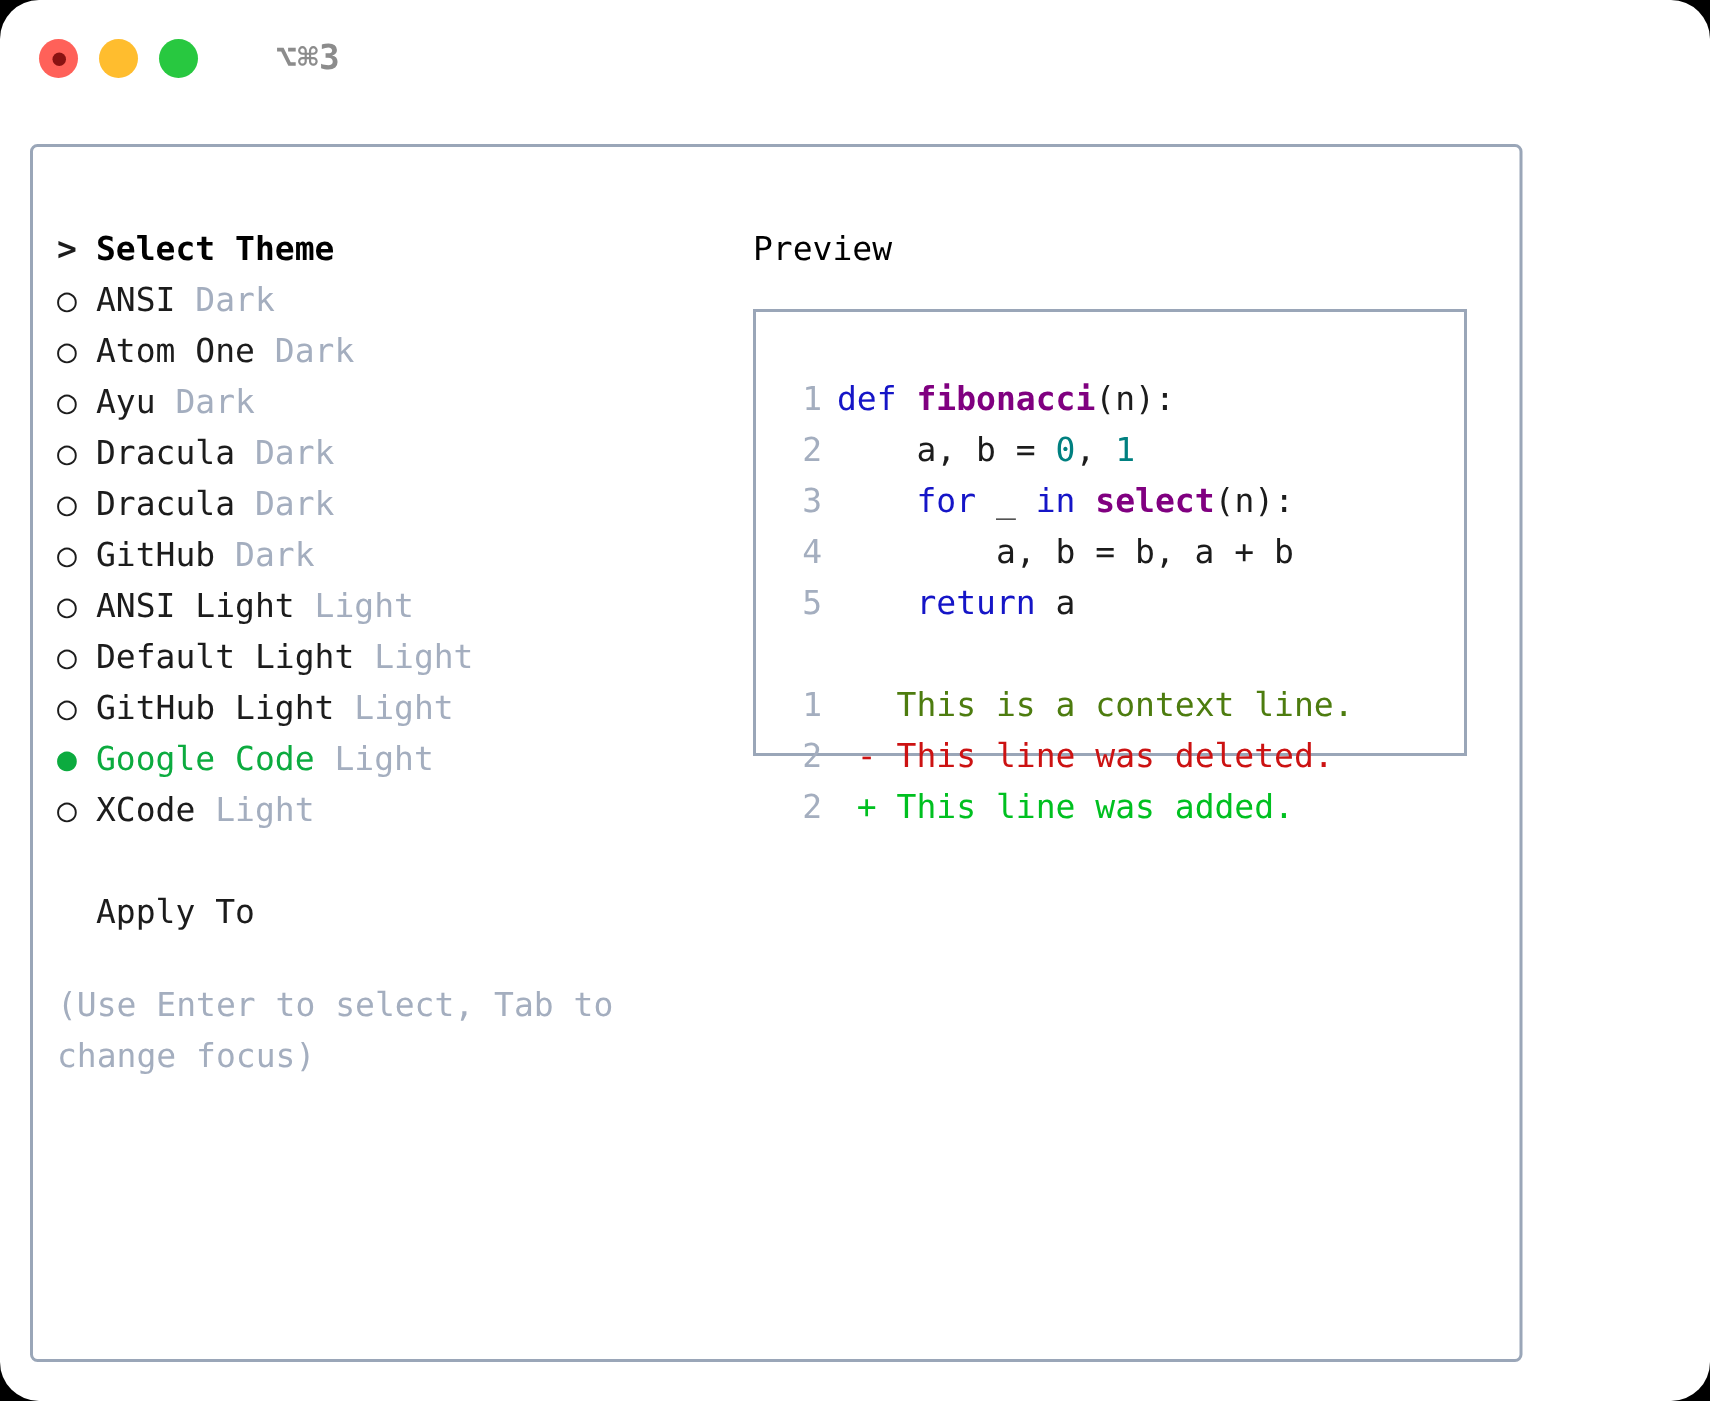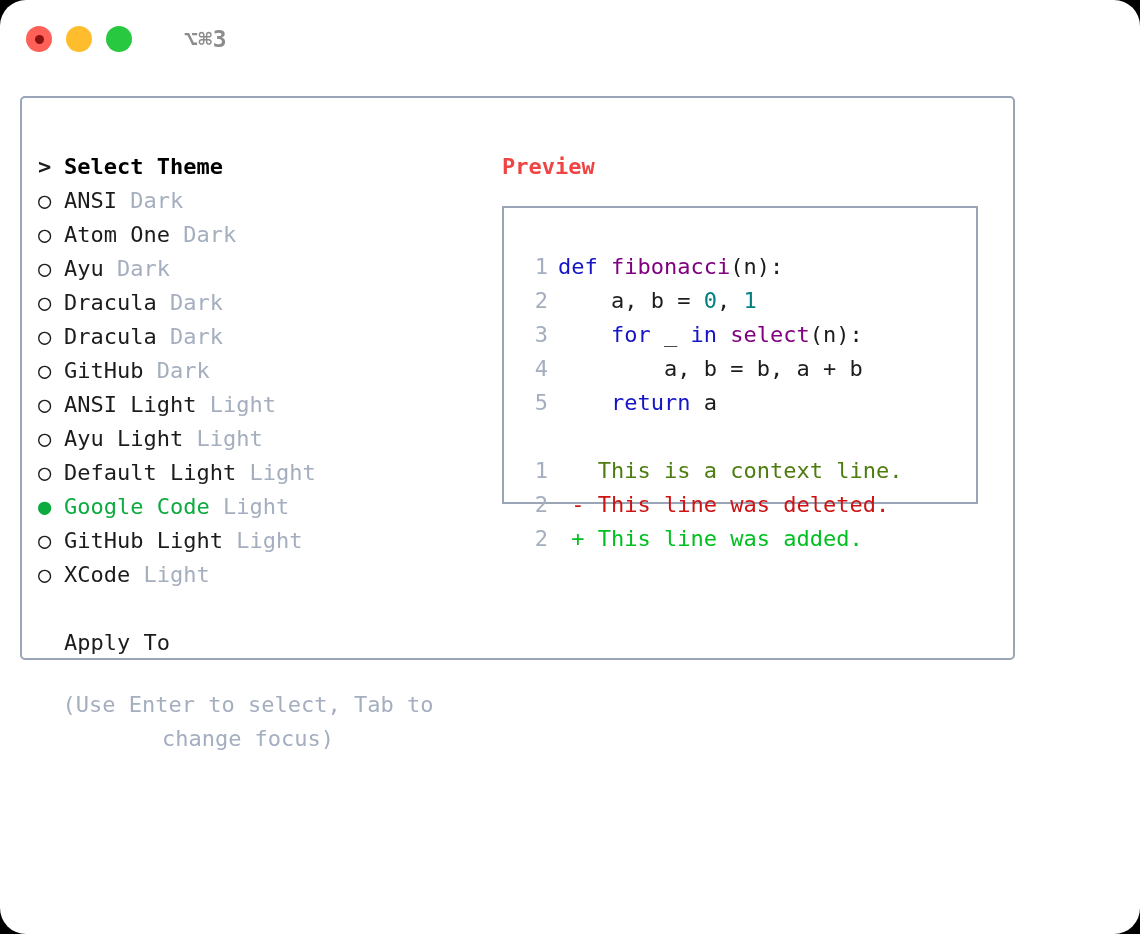--- a/index.html
+++ b/index.html
@@ -66,21 +66,21 @@
     letter-spacing: 0.5px;
     white-space: pre;
   }
 
   
   #panel {
     position: absolute;
     left: 20px;
     top: 96px;
     width: 995px;
-    height: 564px;
+    height: 812px;
     border: 2px solid #9aa6b8;
     border-radius: 5px;
     box-sizing: border-box;
     background: #ffffff;
   }
 
   #columns {
     position: absolute;
     left: 0;
     top: 0;
@@ -117,34 +117,33 @@
   .label-dim { color: #a4aebf; }
 
   .spacer { height: 34px; }
 
   #hint {
     margin-top: 28px;
     font-size: 22px;
     line-height: 34px;
     color: #a4aebf;
     width: 420px;
-    text-align: center;
   }
 
   
   #right-col {
     position: absolute;
     left: 480px;
     top: 52px;
     width: 500px;
   }
   #preview-title {
     font-size: 22px;
-    font-weight: bold;
-    color: #ef4444;
+    font-weight: normal;
+    color: #000000;
     line-height: 34px;
     white-space: pre;
   }
   #preview-box {
     margin-top: 22px;
     width: 476px;
     height: 298px;
     border: 2px solid #9aa6b8;
     box-sizing: border-box;
     background: #ffffff;
@@ -157,21 +156,21 @@
     color: #1c1c1c;
   }
   .lno {
     display: inline-block;
     width: 26px;
     text-align: right;
     color: #a4aebf;
     margin-right: 10px;
   }
   .kw   { color: #1515c7; }
-  .fn   { color: #800080; }
+  .fn   { color: #800080; font-weight: bold; }
   .num  { color: #008080; }
   .pl   { color: #1c1c1c; }
   .ctx  { color: #4d7c0f; }
   .del  { color: #cc1212; }
   .add  { color: #00c020; }
   .gap  { height: 34px; }
 </style>
 </head>
 <body>
 
@@ -194,24 +193,23 @@
         <div class="row hdr"><span class="marker">&gt;</span><span>Select Theme</span></div>
 
         <div id="theme-list">
             <div class="row"><span class="marker">○</span><span class="label-main">ANSI</span><span class="label-dim"> Dark</span></div>
             <div class="row"><span class="marker">○</span><span class="label-main">Atom One</span><span class="label-dim"> Dark</span></div>
             <div class="row"><span class="marker">○</span><span class="label-main">Ayu</span><span class="label-dim"> Dark</span></div>
             <div class="row"><span class="marker">○</span><span class="label-main">Dracula</span><span class="label-dim"> Dark</span></div>
             <div class="row"><span class="marker">○</span><span class="label-main">Dracula</span><span class="label-dim"> Dark</span></div>
             <div class="row"><span class="marker">○</span><span class="label-main">GitHub</span><span class="label-dim"> Dark</span></div>
             <div class="row"><span class="marker">○</span><span class="label-main">ANSI Light</span><span class="label-dim"> Light</span></div>
-            <div class="row"><span class="marker">○</span><span class="label-main">Ayu Light</span><span class="label-dim"> Light</span></div>
             <div class="row"><span class="marker">○</span><span class="label-main">Default Light</span><span class="label-dim"> Light</span></div>
+            <div class="row"><span class="marker">○</span><span class="label-main">GitHub Light</span><span class="label-dim"> Light</span></div>
             <div class="row"><span class="marker sel">●</span><span class="label-main sel">Google Code</span><span class="label-dim"> Light</span></div>
-            <div class="row"><span class="marker">○</span><span class="label-main">GitHub Light</span><span class="label-dim"> Light</span></div>
             <div class="row"><span class="marker">○</span><span class="label-main">XCode</span><span class="label-dim"> Light</span></div>
           </div>
 
         <div class="spacer"></div>
 
         <div class="row"><span class="marker"> </span><span>Apply To</span></div>
 
 
         <div id="hint">(Use Enter to select, Tab to change focus)</div>
       </div>

